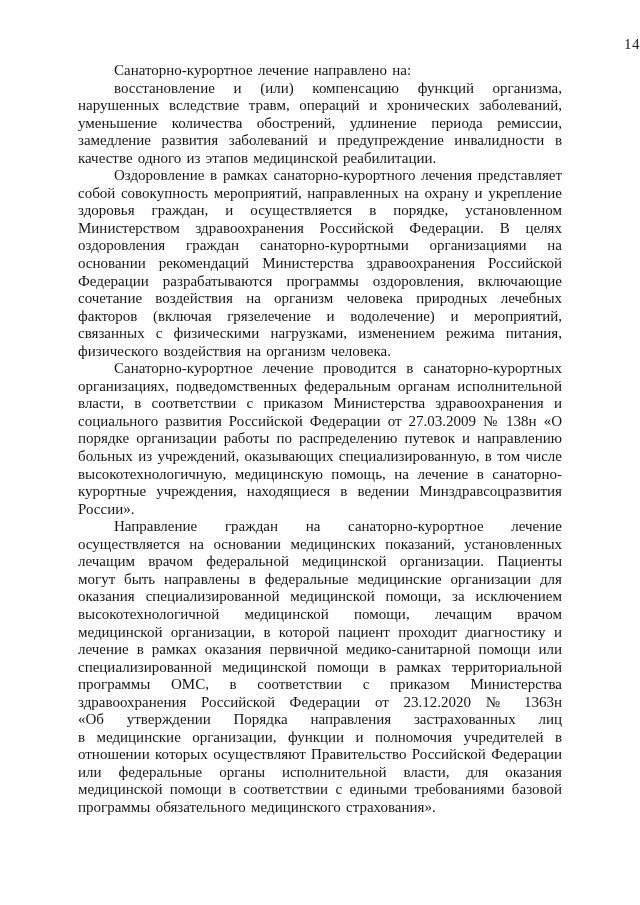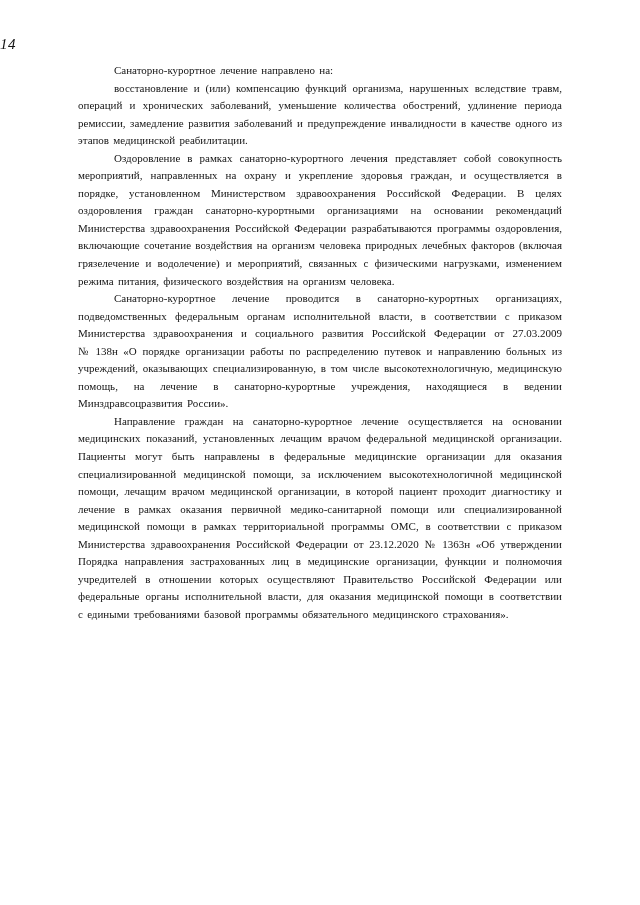--- a/index.html
+++ b/index.html
@@ -12,29 +12,28 @@
     width: 640px;
     height: 905px;
     background: #ffffff;
     overflow: hidden;
     font-family: "Liberation Serif", "DejaVu Serif", serif;
     color: #151515;
     -webkit-font-smoothing: antialiased;
   }
   .page-number {
     padding-top: 36px;
-    text-align: left;
+    text-align: right;
     font-size: 15px;
     line-height: 17px;
     letter-spacing: 0.5px;
-    font-style: italic;
   }
   .body-text {
     margin: 9px 78px 8px 78px;
-    font-size: 11px;
+    font-size: 15px;
     line-height: 17.55px;
     text-align: justify;
     text-justify: inter-word;
   }
   .body-text p {
     margin: 0;
     padding: 0;
     text-indent: 36px;
     word-spacing: 1.5px;
   }

